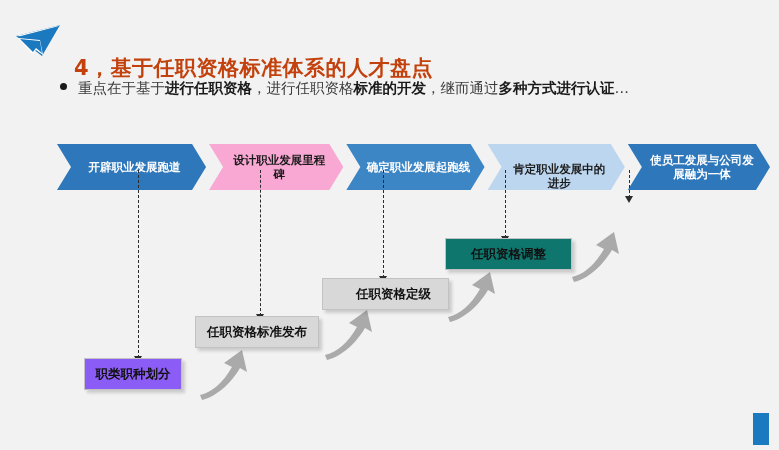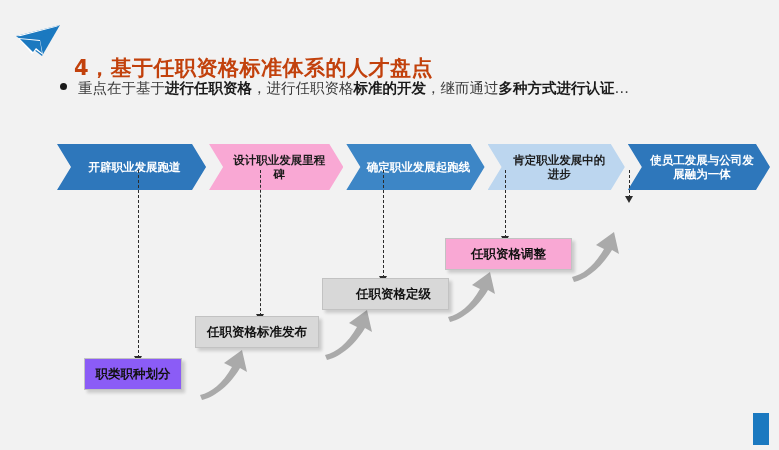--- a/index.html
+++ b/index.html
@@ -132,21 +132,21 @@
   <div id="chevron-band">
     <div class="chev chev-1" style="background: rgb(46, 119, 187); color: rgb(255, 255, 255);">
       <span>开辟职业发展跑道</span>
     </div>
     <div class="chev chev-2" style="background: #f9a8d4; color: rgb(27, 27, 27); justify-content: flex-end;">
       <span>设计职业发展里程碑</span>
     </div>
     <div class="chev chev-3" style="background: rgb(61, 134, 198); color: rgb(255, 255, 255);">
       <span>确定职业发展起跑线</span>
     </div>
-    <div class="chev chev-4" style="background: rgb(188, 214, 239); color: rgb(27, 27, 27);">
+    <div class="chev chev-4" style="background: rgb(188, 214, 239); color: rgb(27, 27, 27); align-items: flex-end;">
       <span>肯定职业发展中的进步</span>
     </div>
     <div class="chev chev-5" style="background: rgb(46, 119, 187); color: rgb(255, 255, 255);">
       <span>使员工发展与公司发展融为一体</span>
     </div>
   </div>
 
   <div class="dash-line" style="left: 138px; top: 170px; height: 188px; border-left-color: rgb(43, 43, 43);"></div>
   <div class="dash-head" style="left: 134px; top: 356px; border-top-color: rgb(43, 43, 43);"></div>
 
@@ -185,19 +185,19 @@
 
   <div class="step-box" style="left: 84px; top: 358px; width: 98px; background: #8b5cf6; color: rgb(17, 17, 17);">
     <span>职类职种划分</span>
   </div>
   <div class="step-box" style="left: 195px; top: 316px; width: 124px; background: rgb(216, 216, 216); color: rgb(17, 17, 17);">
     <span>任职资格标准发布</span>
   </div>
   <div class="step-box" style="left: 322px; top: 278px; width: 127px; background: rgb(216, 216, 216); color: rgb(17, 17, 17); padding-left: 16px;">
     <span>任职资格定级</span>
   </div>
-  <div class="step-box" style="left: 445px; top: 238px; width: 127px; background: #f9a8d4; color: rgb(17, 17, 17);">
+  <div class="step-box" style="left: 445px; top: 238px; width: 127px; background: #0f766e; color: rgb(17, 17, 17);">
     <span>任职资格调整</span>
   </div>
 
   <div id="corner-accent" style="background: rgb(27, 121, 192);"></div>
 
 </div>
 
 </body></html>

